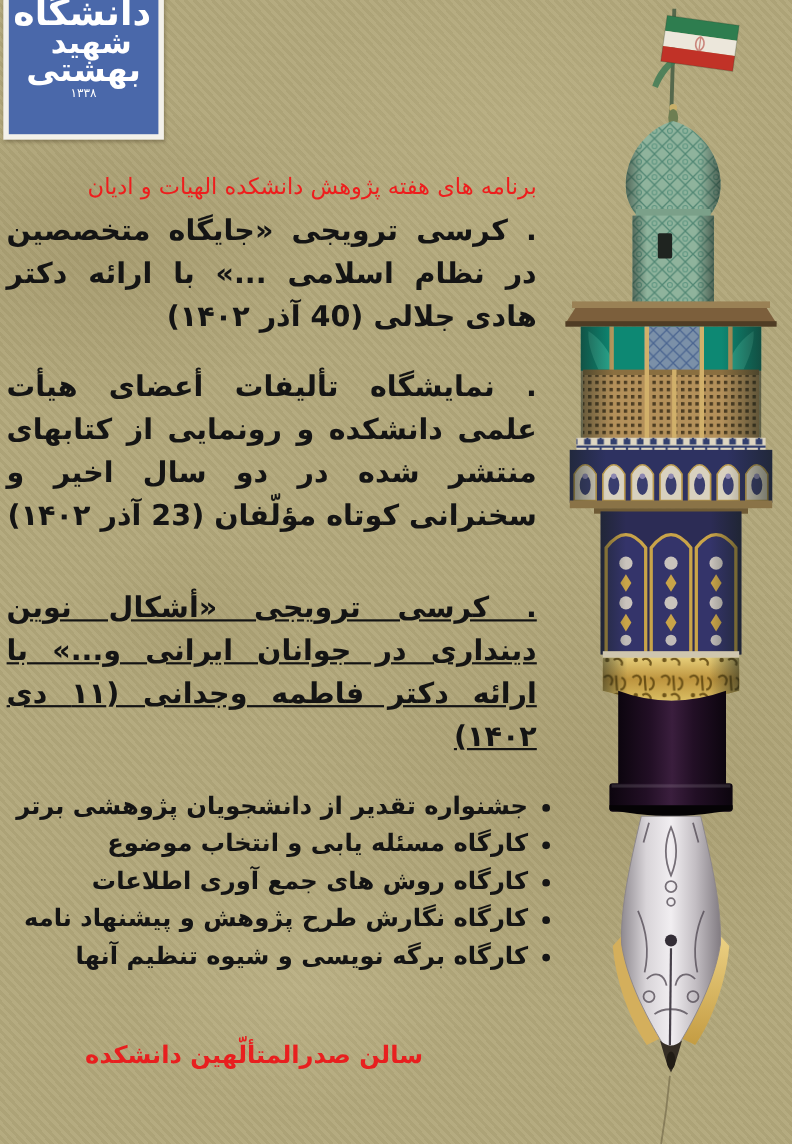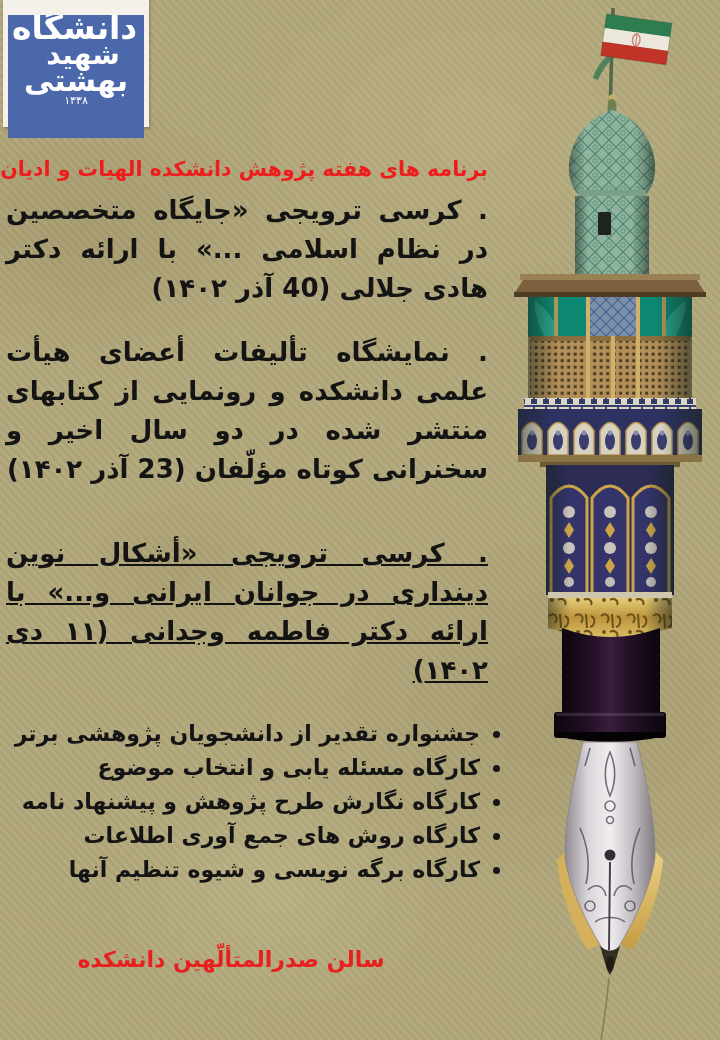--- a/index.html
+++ b/index.html
@@ -17,33 +17,33 @@
   }
   
   .logo{
     position:absolute;top:-6px;left:3px;width:146px;height:133px;
     background:#f3f1ea;padding:5px;box-sizing:border-box;
     box-shadow:1px 2px 3px rgba(60,50,25,.35);
   }
   .logo-inner{
     width:100%;height:100%;background:#4a68aa;color:#fff;
     display:flex;flex-direction:column;align-items:stretch;justify-content:flex-start;
-    overflow:hidden;text-align:center;margin-top:16px;
+    overflow:hidden;text-align:center;
   }
   .logo-cal{font-weight:bold;direction:rtl;padding:0 4px;}
   .logo-w1{display:block;font-size:33px;line-height:31px;margin-top:-3px;text-align:left;letter-spacing:-2px;}
   .logo-w2{display:block;font-size:28px;line-height:24px;text-align:center;margin-left:14px;letter-spacing:-1px;}
   .logo-w3{display:block;font-size:30px;line-height:27px;text-align:center;letter-spacing:-1px;}
   .logo-year{font-size:11px;letter-spacing:4px;line-height:13px;color:#fff;}
   
   .content{
     position:absolute;left:6px;top:0;width:482px;direction:rtl;color:#141414;
   }
   .title{
-    margin:155px 0 0;font-size:20.5px;line-height:28px;font-weight:bold;
+    margin:155px 0 0;font-size:20.5px;line-height:28px;font-weight:normal;
     color:#ee1d1d;text-align:right;white-space:nowrap;
   }
   .event{
     margin:0;font-weight:bold;font-size:26px;line-height:39px;
     text-align:justify;text-align-last:right;
   }
   .event.e1{margin-top:8px;}
   .event.e2{margin-top:25px;}
   .event.e3{margin-top:45px;text-decoration:underline;}
   .workshops{
@@ -88,25 +88,25 @@
     <li>
       <span class="dot"></span>
       <span>جشنواره تقدیر از دانشجویان پژوهشی برتر</span>
     </li>
     <li>
       <span class="dot"></span>
       <span>کارگاه مسئله یابی و انتخاب موضوع</span>
     </li>
     <li>
       <span class="dot"></span>
+      <span>کارگاه روش های جمع آوری اطلاعات</span>
+    </li>
+    <li>
+      <span class="dot"></span>
       <span>کارگاه نگارش طرح پژوهش و پیشنهاد نامه</span>
-    </li>
-    <li>
-      <span class="dot"></span>
-      <span>کارگاه روش های جمع آوری اطلاعات</span>
     </li>
     <li>
       <span class="dot"></span>
       <span>کارگاه برگه نویسی و شیوه تنظیم آنها</span>
     </li>
   </ul>
 
   <p class="venue">سالن صدرالمتألّهین دانشکده</p>
 </div>
 

